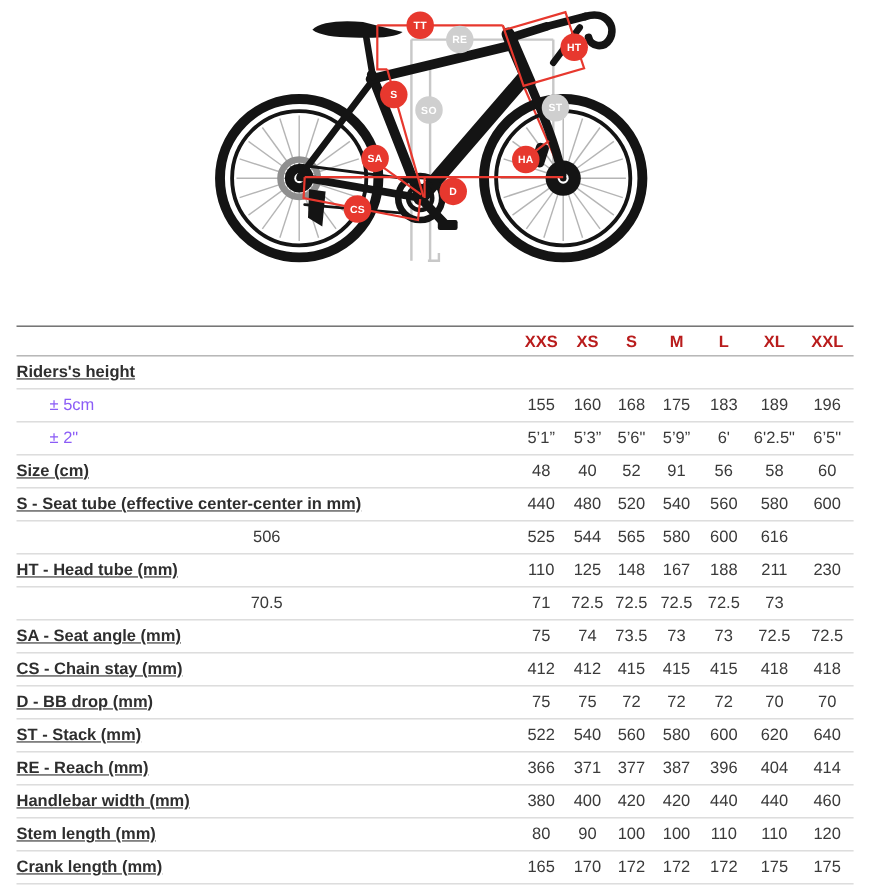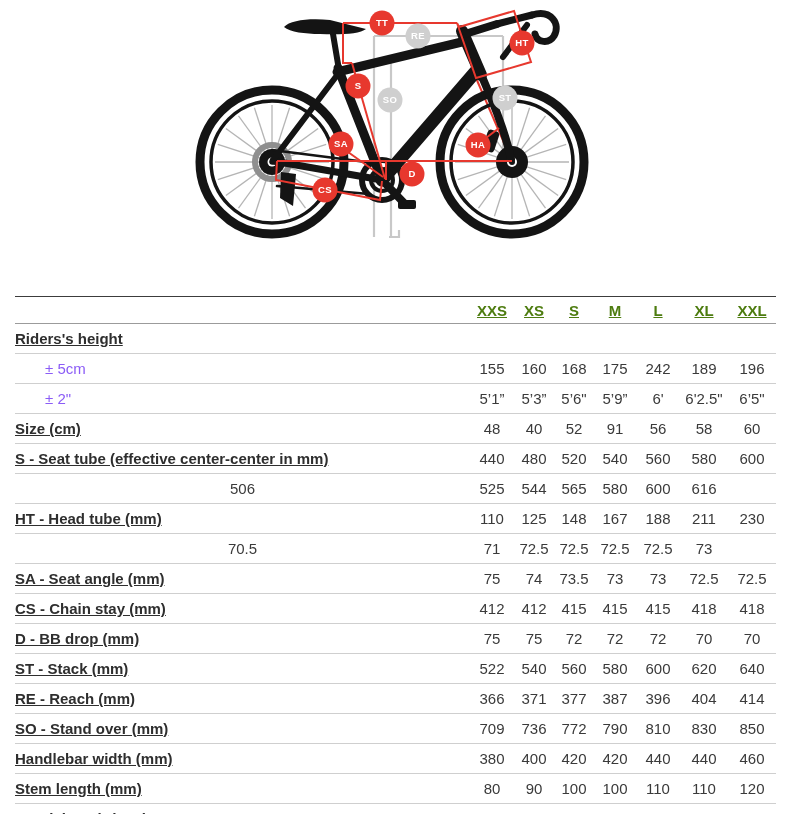--- a/index.html
+++ b/index.html
@@ -41,21 +41,21 @@
     display:grid;
     grid-template-columns:1fr 44px 40px 40px 42px 44px 48px 48px;
     align-items:center;
     height:29px;
     border-bottom:1px solid #cfcfcf;
   }
   .trow.thead{height:26px;border-bottom:1px solid #9b9b9b;}
   .cell{white-space:nowrap;overflow:visible;}
   .cell.num{text-align:center;color:#3a3a3a;}
   .cell.label{color:#2e2e2e;}
-  .thead .cell.num{font-weight:700;color:#4d7c0f;text-decoration:underline;}
+  .thead .cell.num{font-weight:700;color:#b91c1c;}
   .trow.section .cell.label{font-weight:700;text-decoration:underline;}
   .trow.sub .cell.label{font-weight:400;padding-left:30px;color:#8b5cf6;}
 </style>
 </head>
 <body>
 
 <div class="figure">
   <svg width="790" height="296" viewBox="0 0 790 296">
 
     <g>
@@ -233,21 +233,21 @@
         <div class="cell num"></div>
         <div class="cell num"></div>
         <div class="cell num"></div>
       </div>
       <div class="trow sub">
         <div class="cell label">± 5cm</div>
         <div class="cell num">155</div>
         <div class="cell num">160</div>
         <div class="cell num">168</div>
         <div class="cell num">175</div>
-        <div class="cell num">242</div>
+        <div class="cell num">183</div>
         <div class="cell num">189</div>
         <div class="cell num">196</div>
       </div>
       <div class="trow sub">
         <div class="cell label">± 2"</div>
         <div class="cell num">5’1”</div>
         <div class="cell num">5’3”</div>
         <div class="cell num">5’6"</div>
         <div class="cell num">5’9”</div>
         <div class="cell num">6'</div>
@@ -346,30 +346,20 @@
         <div class="cell label">RE - Reach (mm)</div>
         <div class="cell num">366</div>
         <div class="cell num">371</div>
         <div class="cell num">377</div>
         <div class="cell num">387</div>
         <div class="cell num">396</div>
         <div class="cell num">404</div>
         <div class="cell num">414</div>
       </div>
       <div class="trow section">
-        <div class="cell label">SO - Stand over (mm)</div>
-        <div class="cell num">709</div>
-        <div class="cell num">736</div>
-        <div class="cell num">772</div>
-        <div class="cell num">790</div>
-        <div class="cell num">810</div>
-        <div class="cell num">830</div>
-        <div class="cell num">850</div>
-      </div>
-      <div class="trow section">
         <div class="cell label">Handlebar width (mm)</div>
         <div class="cell num">380</div>
         <div class="cell num">400</div>
         <div class="cell num">420</div>
         <div class="cell num">420</div>
         <div class="cell num">440</div>
         <div class="cell num">440</div>
         <div class="cell num">460</div>
       </div>
       <div class="trow section">

